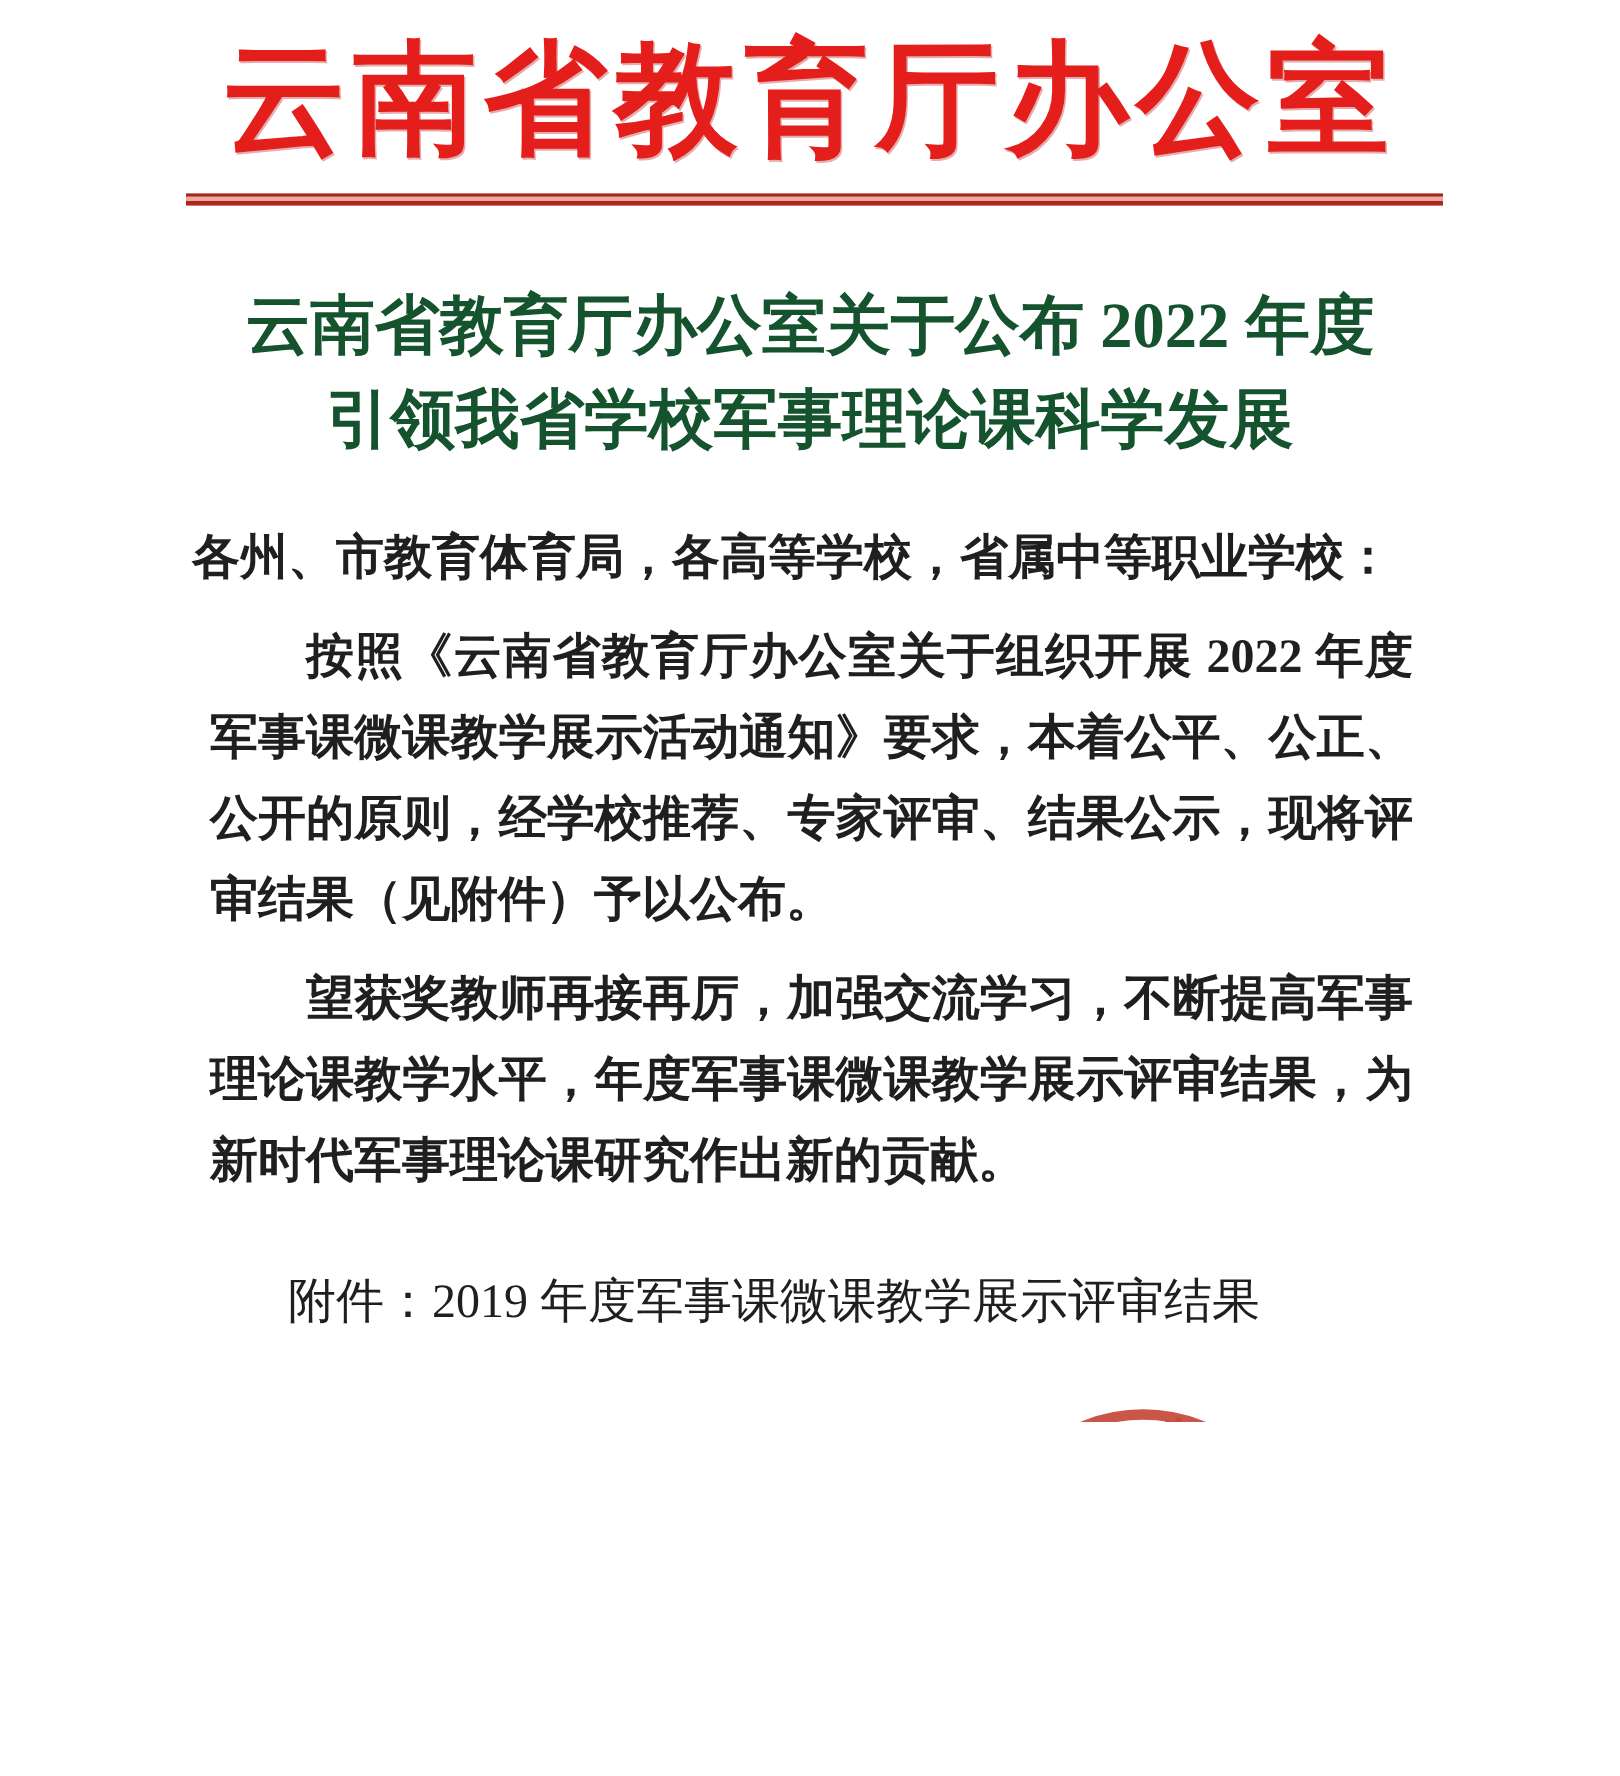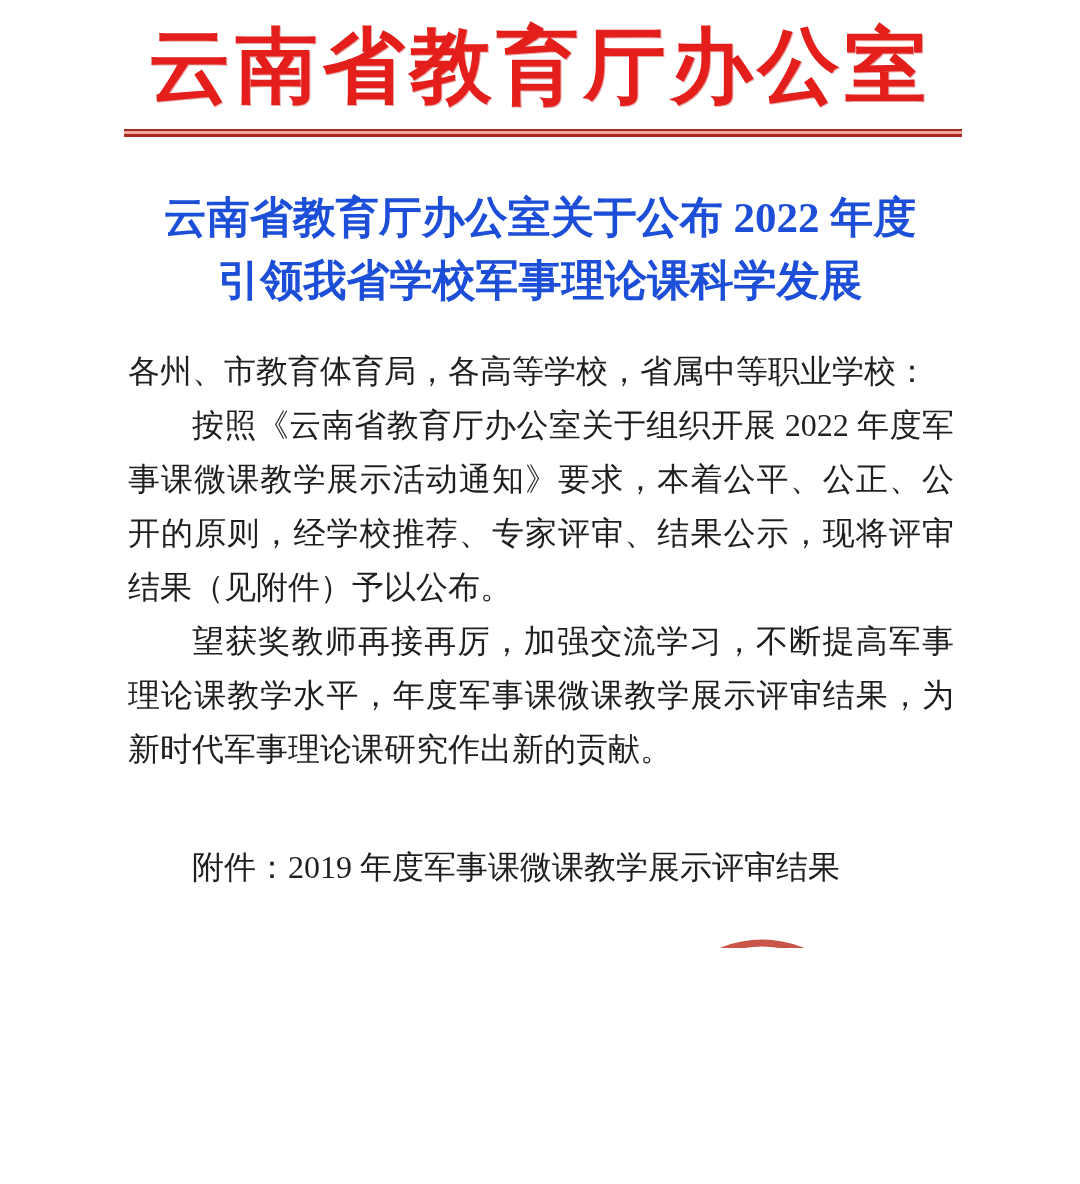--- a/index.html
+++ b/index.html
@@ -30,33 +30,34 @@
     background: #efa79d;
     border-top: 2px solid #a2271f;
     border-bottom: 3px solid #a8291f;
   }
   .doc-title {
     position: absolute;
     top: 186px; left: 0; width: 1080px;
     text-align: center;
     font-size: 43px;
     font-weight: bold;
-    color: #1d4ed8;
+    color: #14532d;
     line-height: 63px;
   }
   .body-text {
     position: absolute;
     top: 344px; left: 128px;
     width: 826px;
     font-size: 32px;
     line-height: 54px;
     color: #1f1f1f;
     text-align: justify;
+    font-weight: bold;
   }
-  .body-text .para { text-indent: 64px; margin: 0; }
+  .body-text .para { text-indent: 64px; margin: 12px; }
   .body-text .salutation { text-indent: 0; margin: 0; }
   .attachment {
     position: absolute;
     top: 840px; left: 128px;
     width: 826px;
     font-size: 32px;
     line-height: 54px;
     color: #1f1f1f;
     text-indent: 64px;
   }

